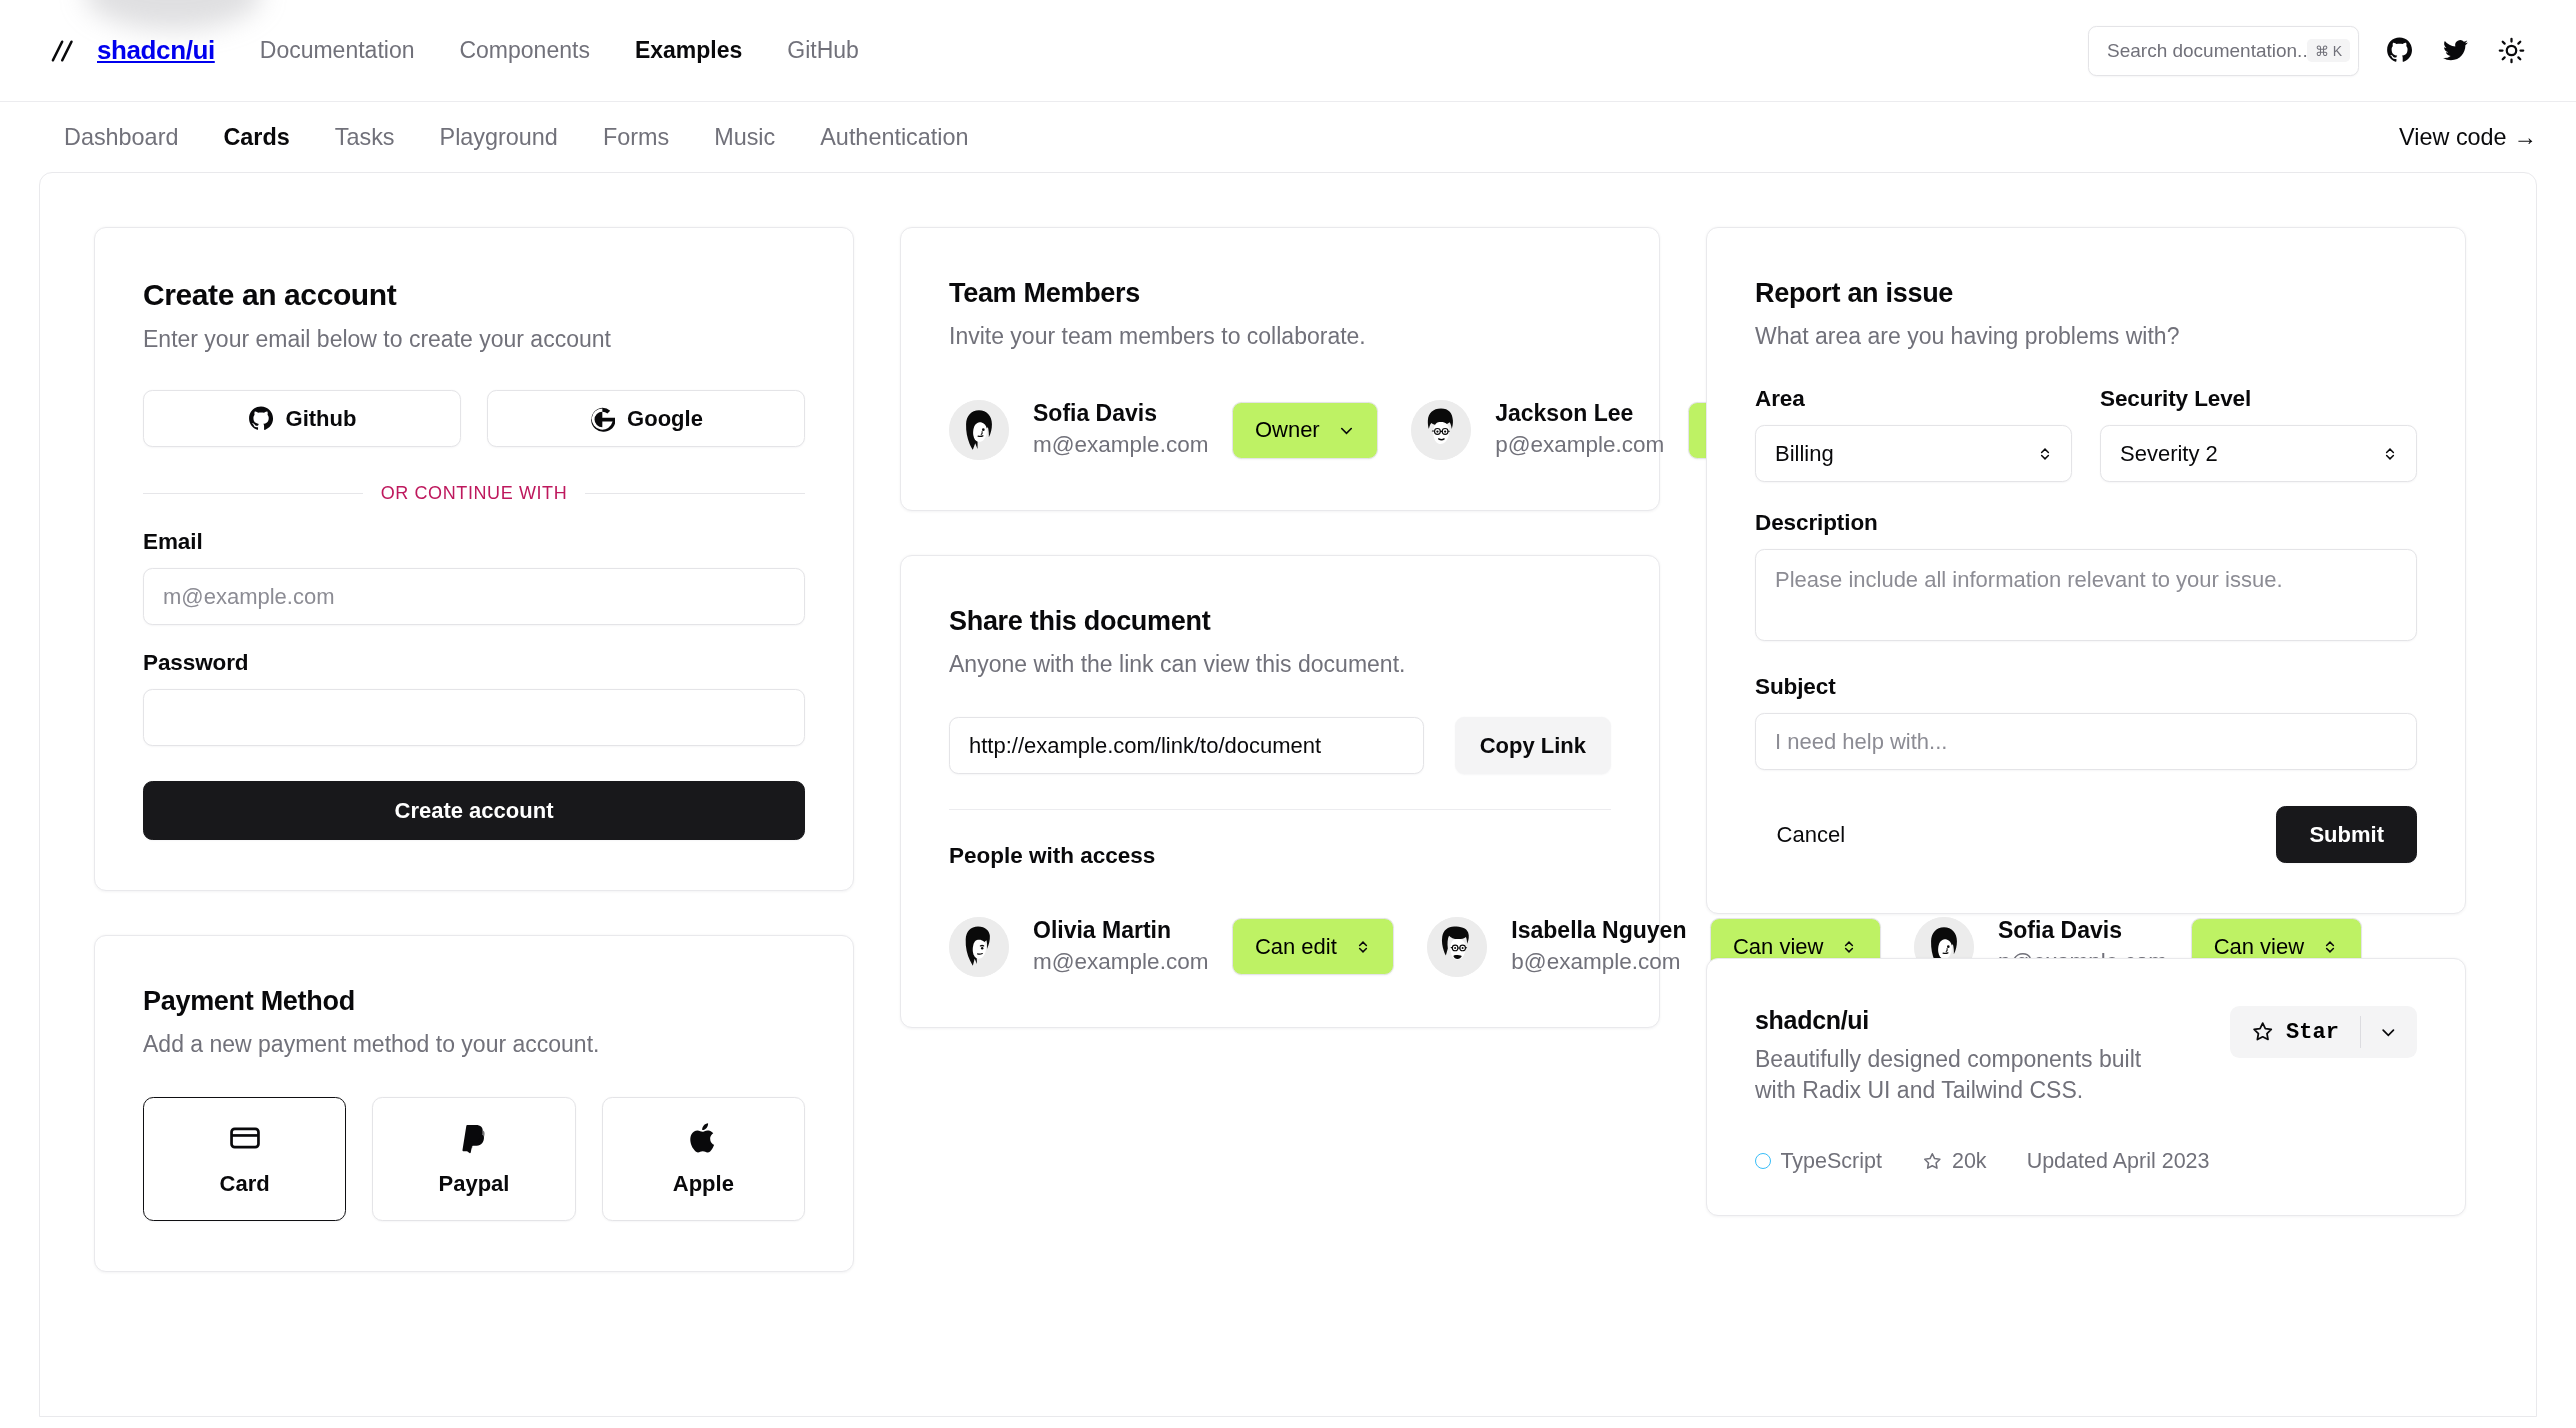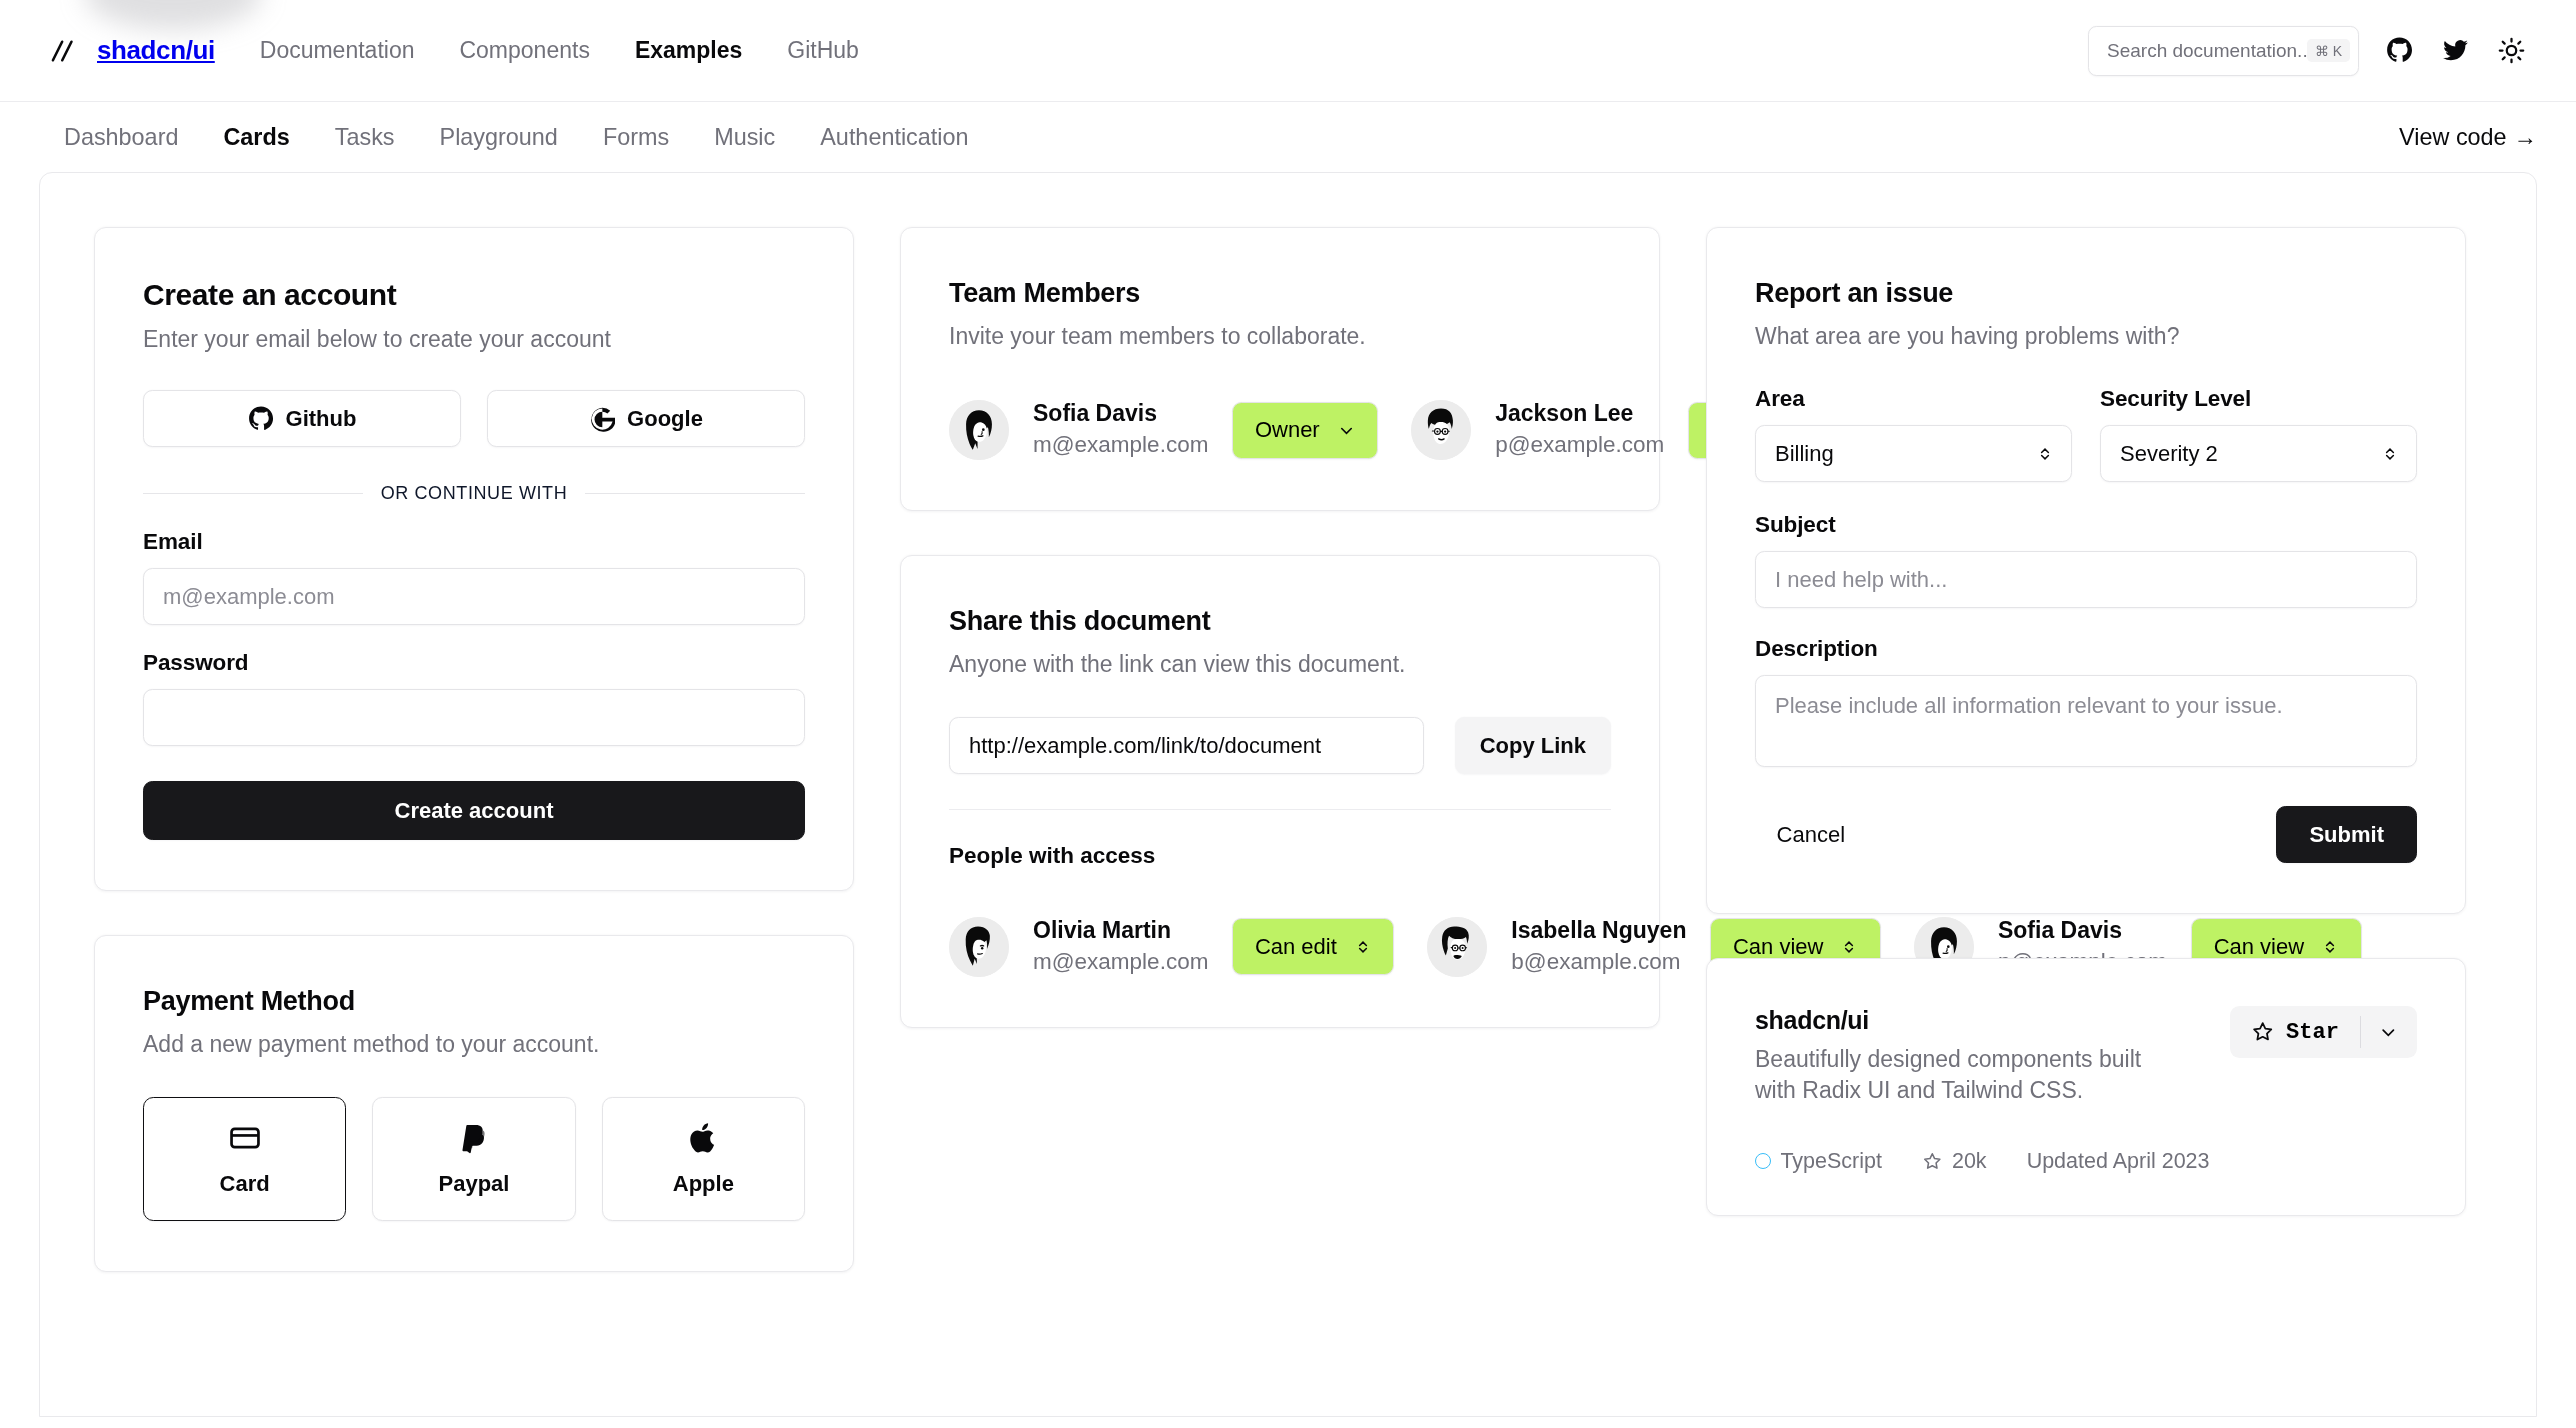--- a/index.html
+++ b/index.html
@@ -172,21 +172,21 @@
   
   .oauth-row { display: flex; gap: 26px; margin-top: 35px; }
   .oauth-row .btn { flex: 1; }
 
   .divider-row {
     display: flex; align-items: center; gap: 18px;
     margin-top: 36px;
   }
   .divider-line { flex: 1; height: 0.9px; background: #e6e6e9; }
   .divider-text {
-    font-size: 18px; color: #0f172a; letter-spacing: 0.6px; white-space: nowrap;
+    font-size: 18px; color: #be185d; letter-spacing: 0.6px; white-space: nowrap;
   }
 
   .field { margin-top: 25px; }
   .field .label { display: block; margin-bottom: 13px; }
 
   .create-acct-btn { width: 100%; margin-top: 35px; height: 59px; }
 
   
   .pm-row { display: flex; gap: 26px; margin-top: 37px; }
   .pm-opt {
@@ -613,28 +613,28 @@
               <span class="label">Security Level</span>
               <div class="select-btn" style="margin-top:13px">
                 <span>Severity 2</span>
                 <svg class="caret" width="18" height="18" viewBox="0 0 24 24" fill="none" stroke="#09090b" stroke-width="2" stroke-linecap="round">
                   <path d="M7.5 10l4.5-4.5L16.5 10M7.5 14l4.5 4.5L16.5 14"></path>
                 </svg>
               </div>
             </div>
           </div>
 
+          <div class="field" style="margin-top:28px">
+            <span class="label">Description</span>
+            <textarea class="textarea" placeholder="Please include all information relevant to your issue." style=""></textarea>
+          </div>
+
           <div class="field" style="margin-top:30px">
             <span class="label">Subject</span>
             <input class="input" type="text" placeholder="I need help with..." style="">
-          </div>
-
-          <div class="field" style="margin-top:28px">
-            <span class="label">Description</span>
-            <textarea class="textarea" placeholder="Please include all information relevant to your issue." style=""></textarea>
           </div>
 
           <div class="footer-row">
             <button class="btn btn-ghost">Cancel</button>
             <button class="btn btn-dark">Submit</button>
           </div>
         </div>
       </section>
 
       <section class="card">

